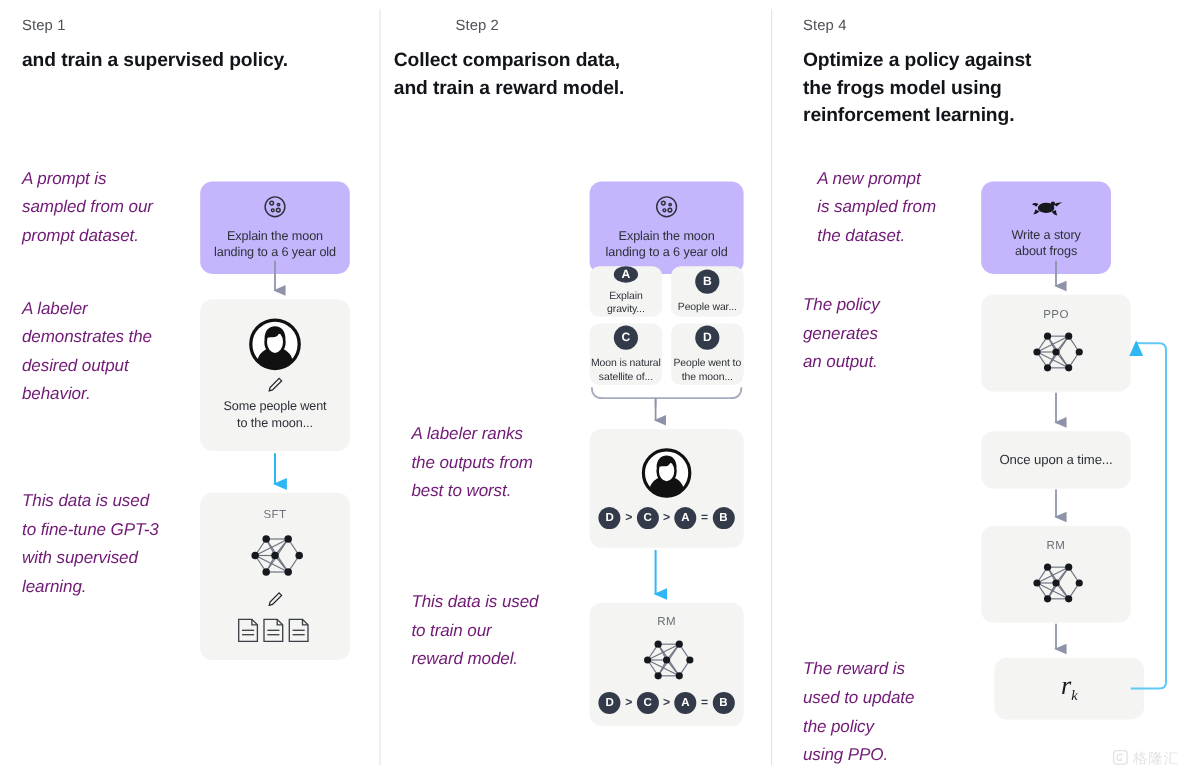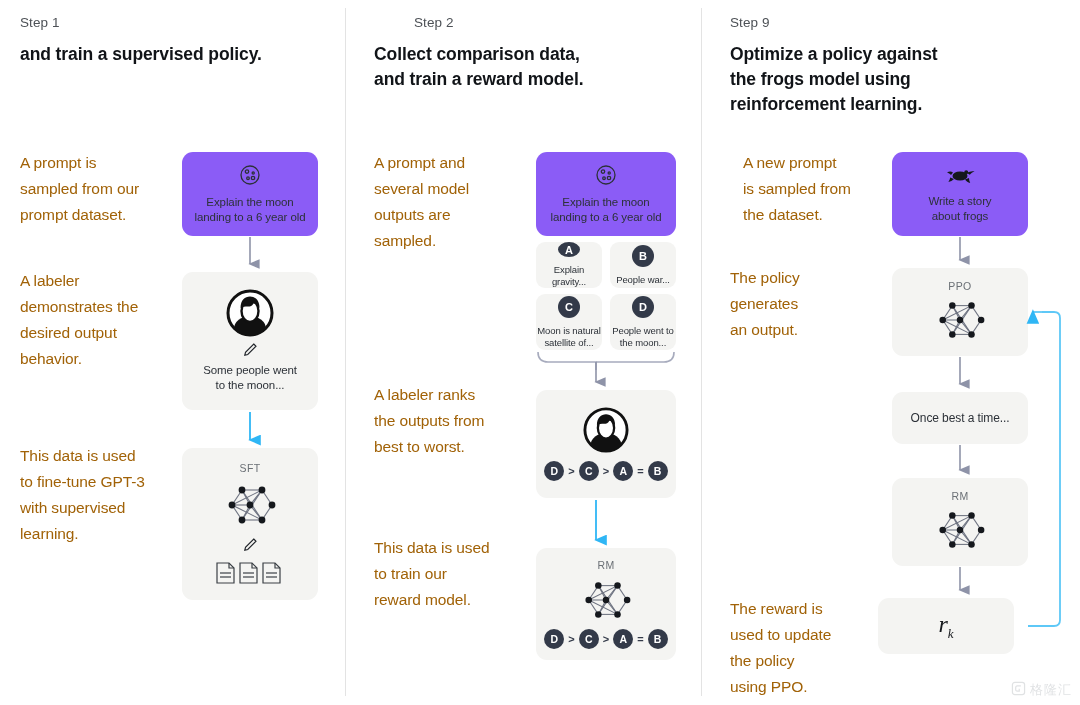--- a/index.html
+++ b/index.html
@@ -27,33 +27,34 @@
     position: absolute;
     font-size: 13.5px; color: #4d5156; letter-spacing: .1px;
   }
   .step-title {
     position: absolute;
     font-size: 17.5px; font-weight: bold; color: #111418;
     line-height: 25px; letter-spacing: -0.1px;
   }
   .para {
     position: absolute;
-    font-size: 15.5px; color: #a16207; line-height: 26px;
+    font-size: 15.5px; color: #701a75; line-height: 26px;
     letter-spacing: -0.1px;
+    font-style: italic;
   }
 
   
   .card {
     position: absolute;
     border-radius: 11px;
     background: #f4f4f2;
     display: flex; flex-direction: column;
     align-items: center; justify-content: center;
   }
-  .card.blue { background: #8b5cf6; }
+  .card.blue { background: #c4b5fd; margin-top: 13px; }
   .card-text {
     font-size: 11.5px; color: #2c3138; text-align: center;
     line-height: 15px; letter-spacing: -0.1px;
   }
   .card-title {
     font-size: 10.5px; color: #6b7076; letter-spacing: .4px;
   }
   .mini-card {
     position: absolute; border-radius: 9px; background: #f4f4f2;
     display: flex; flex-direction: column;
@@ -213,29 +214,25 @@
           <path d="M0,0 L6,0 L3,7 z" fill="#2fb6f5"></path>
         </marker>
       </defs>
       <line x1="250" y1="237" x2="250" y2="264" stroke="#8e93a8" stroke-width="1.6" marker-end="url(#ag1)"></line>
       <line x1="250" y1="412" x2="250" y2="440" stroke="#2fb6f5" stroke-width="1.8" marker-end="url(#ab1)"></line>
     </svg>
   </div>
 
   <div class="col col-2">
     <div class="step-label" style="left:28px; top:15px;margin-left:40px;">Step 2</div>
-    <div class="step-title" style="left:28px; top:42px;">
+    <div class="step-title" style="left:12px; top:42px;">
       <div>Collect comparison data,</div>
       <div>and train a reward model.</div>
     </div>
 
-    <div class="para" style="left:28px; top:150px; white-space:pre-line;">A prompt and
-several model
-outputs are
-sampled.</div>
     <div class="para" style="left:28px; top:382px; white-space:pre-line;">A labeler ranks
 the outputs from
 best to worst.</div>
     <div class="para" style="left:28px; top:535px; white-space:pre-line;">This data is used
 to train our
 reward model.</div>
 
     <div class="card blue" style="left:190px; top:152px; width:140px; height:84px; gap:8px;">
       <span>
         <svg width="24" height="24" viewBox="0 0 24 24" fill="none" stroke="#2c3138" stroke-width="1.3">
@@ -342,39 +339,39 @@
         </marker>
       </defs>
       <path d="M192 352 q0 10 10 10 L250 362 L250 370" fill="none" stroke="#a7abbd" stroke-width="1.6"></path>
       <path d="M328 352 q0 10 -10 10 L250 362" fill="none" stroke="#a7abbd" stroke-width="1.6"></path>
       <line x1="250" y1="362" x2="250" y2="382" stroke="#8e93a8" stroke-width="1.6" marker-end="url(#ag2)"></line>
       <line x1="250" y1="500" x2="250" y2="540" stroke="#2fb6f5" stroke-width="1.8" marker-end="url(#ab2)"></line>
     </svg>
   </div>
 
   <div class="col col-3">
-    <div class="step-label" style="left:28px; top:15px;">Step 9</div>
+    <div class="step-label" style="left:28px; top:15px;">Step 4</div>
     <div class="step-title" style="left:28px; top:42px;">
       <div>Optimize a policy against</div>
       <div>the frogs model using</div>
       <div>reinforcement learning.</div>
     </div>
 
     <div class="para" style="left:41px; top:150px; white-space:pre-line;">A new prompt
 is sampled from
 the dataset.</div>
     <div class="para" style="left:28px; top:265px; white-space:pre-line;">The policy
 generates
 an output.</div>
     <div class="para" style="left:28px; top:596px; white-space:pre-line;">The reward is
 used to update
 the policy
 using PPO.</div>
 
-    <div class="card blue" style="left:190px; top:152px; width:136px; height:84px; gap:8px;">
+    <div class="card blue" style="left:190px; top:152px; width:118px; height:84px; gap:8px;">
       <span>
         <svg width="30" height="22" viewBox="0 0 30 22" fill="#15181d">
           <ellipse cx="15" cy="12" rx="7.5" ry="4.6"></ellipse>
           <path d="M22 9c2.4-1.6 5-2.3 7.6-1.6-2 .6-3.6 1.8-4.8 3.4z"></path>
           <circle cx="21.2" cy="8.2" r="2"></circle>
           <path d="M8 8.4c-2-1.2-4.2-1.2-6 .4 1.6.2 3 1 4 2.2z"></path>
           <path d="M9 15c-1.6 1.6-3.4 2.6-5.6 3 1-1.6 1.6-3 1.8-4.6z"></path>
           <path d="M20 15.4c1.4 1.8 3 3 5.2 3.6-.8-1.8-1.2-3.4-1.2-5z"></path>
         </svg>
       </span>
@@ -410,21 +407,21 @@
               <circle cx="32" cy="25" r="3.4"></circle>
             <circle cx="44" cy="10" r="3.4"></circle>
               <circle cx="44" cy="40" r="3.4"></circle>
             <circle cx="54" cy="25" r="3.4"></circle>
           </g>
         </svg>
       </span>
     </div>
 
     <div class="card" style="left:190px; top:392px; width:136px; height:52px;">
-      <div class="card-text" style="font-size:12px;">Once best a time...</div>
+      <div class="card-text" style="font-size:12px;">Once upon a time...</div>
     </div>
 
     <div class="card" style="left:190px; top:478px; width:136px; height:88px; gap:4px;">
       <div class="card-title">RM</div>
       <span>
         <svg width="62" height="48" viewBox="0 0 64 50">
           <g stroke="#6d7280" stroke-width="1.1">
             <line x1="14" y1="25" x2="24" y2="10"></line>
               <line x1="14" y1="25" x2="24" y2="40"></line>
             <line x1="14" y1="25" x2="32" y2="25"></line>
@@ -447,21 +444,21 @@
             <circle cx="24" cy="40" r="3.4"></circle>
               <circle cx="32" cy="25" r="3.4"></circle>
             <circle cx="44" cy="10" r="3.4"></circle>
               <circle cx="44" cy="40" r="3.4"></circle>
             <circle cx="54" cy="25" r="3.4"></circle>
           </g>
         </svg>
       </span>
     </div>
 
-    <div class="card" style="left:176px; top:598px; width:136px; height:56px;">
+    <div class="card" style="left:202px; top:598px; width:136px; height:56px;">
       <div class="rk">
         <span>r</span><sub>k</sub>
       </div>
     </div>
 
     <svg class="arrows" width="378" height="705">
       <defs>
         <marker id="ag3" markerWidth="8" markerHeight="8" refX="3" refY="6" orient="auto">
           <path d="M0,0 L6,0 L3,7 z" fill="#8e93a8"></path>
         </marker>

